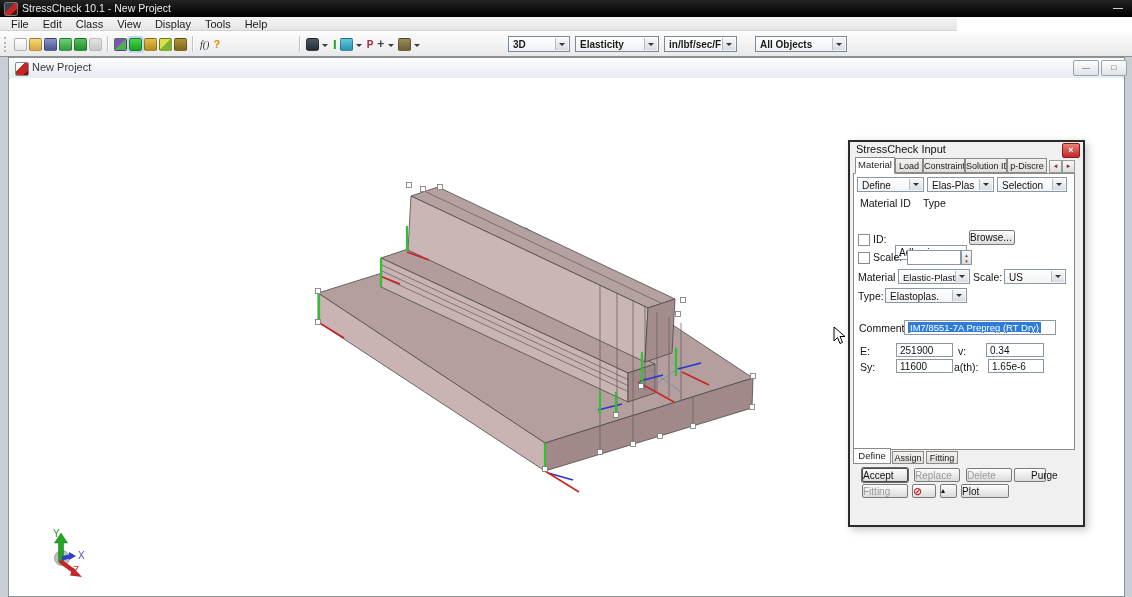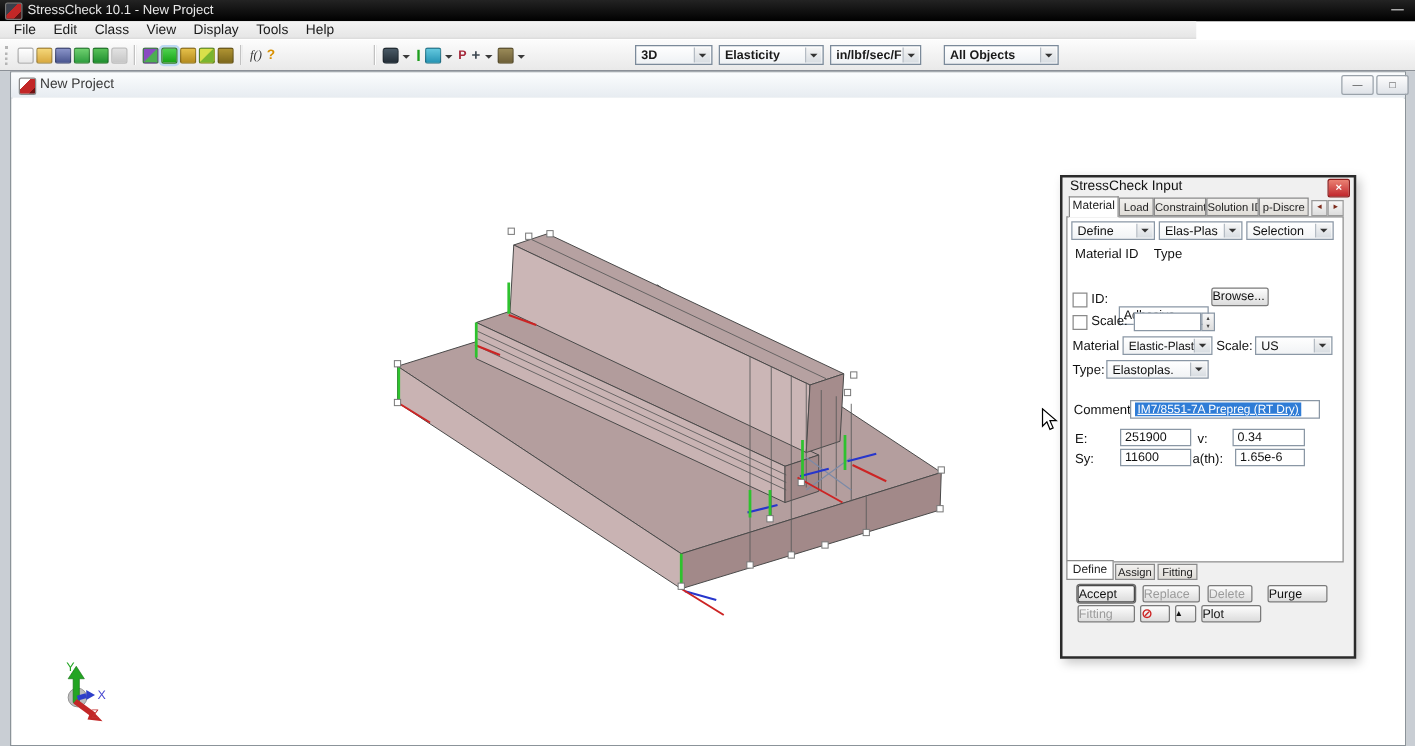--- a/index.html
+++ b/index.html
@@ -367,22 +367,22 @@
     <div class="abs field" style="left:46px;top:217px;width:57px;height:14px;z-index:2;">11600</div>
     <span class="abs lbl" style="left:104px;top:219px;z-index:2;">a(th):</span>
     <div class="abs field" style="left:138px;top:217px;width:56px;height:14px;z-index:2;">1.65e-6</div>
 
     <div class="abs btab active" style="left:3px;top:306px;width:38px;height:16px;">Define</div>
     <div class="abs btab" style="left:42px;top:309px;width:32px;height:13px;">Assign</div>
     <div class="abs btab" style="left:76px;top:309px;width:32px;height:13px;">Fitting</div>
 
     <div class="abs btn default" style="left:12px;top:326px;width:46px;height:14px;line-height:13px;">Accept</div>
     <div class="abs btn disabled" style="left:64px;top:326px;width:46px;height:14px;line-height:13px;">Replace</div>
-    <div class="abs btn disabled" style="left:116px;top:326px;width:36px;height:14px;line-height:13px;">Delete</div>
-    <div class="abs btn" style="left:164px;top:326px;width:48px;height:14px;line-height:13px;">Purge</div>
+    <div class="abs btn disabled" style="left:116px;top:326px;width:46px;height:14px;line-height:13px;">Delete</div>
+    <div class="abs btn" style="left:164px;top:326px;width:32px;height:14px;line-height:13px;padding-left:16px;">Purge</div>
 
     <div class="abs btn disabled" style="left:12px;top:342px;width:46px;height:14px;line-height:13px;">Fitting</div>
     <div class="abs btn" style="left:62px;top:342px;width:24px;height:14px;">
       <span class="blk">⊘</span>
     </div>
     <div class="abs btn" style="left:90px;top:342px;width:17px;height:14px;line-height:12px;font-size:8px;">▴</div>
     <div class="abs btn" style="left:111px;top:342px;width:48px;height:14px;line-height:13px;">Plot</div>
   </div>
 
   <svg class="abs" style="left:833px;top:326px;z-index:20;" width="14" height="20" viewBox="0 0 14 20">

